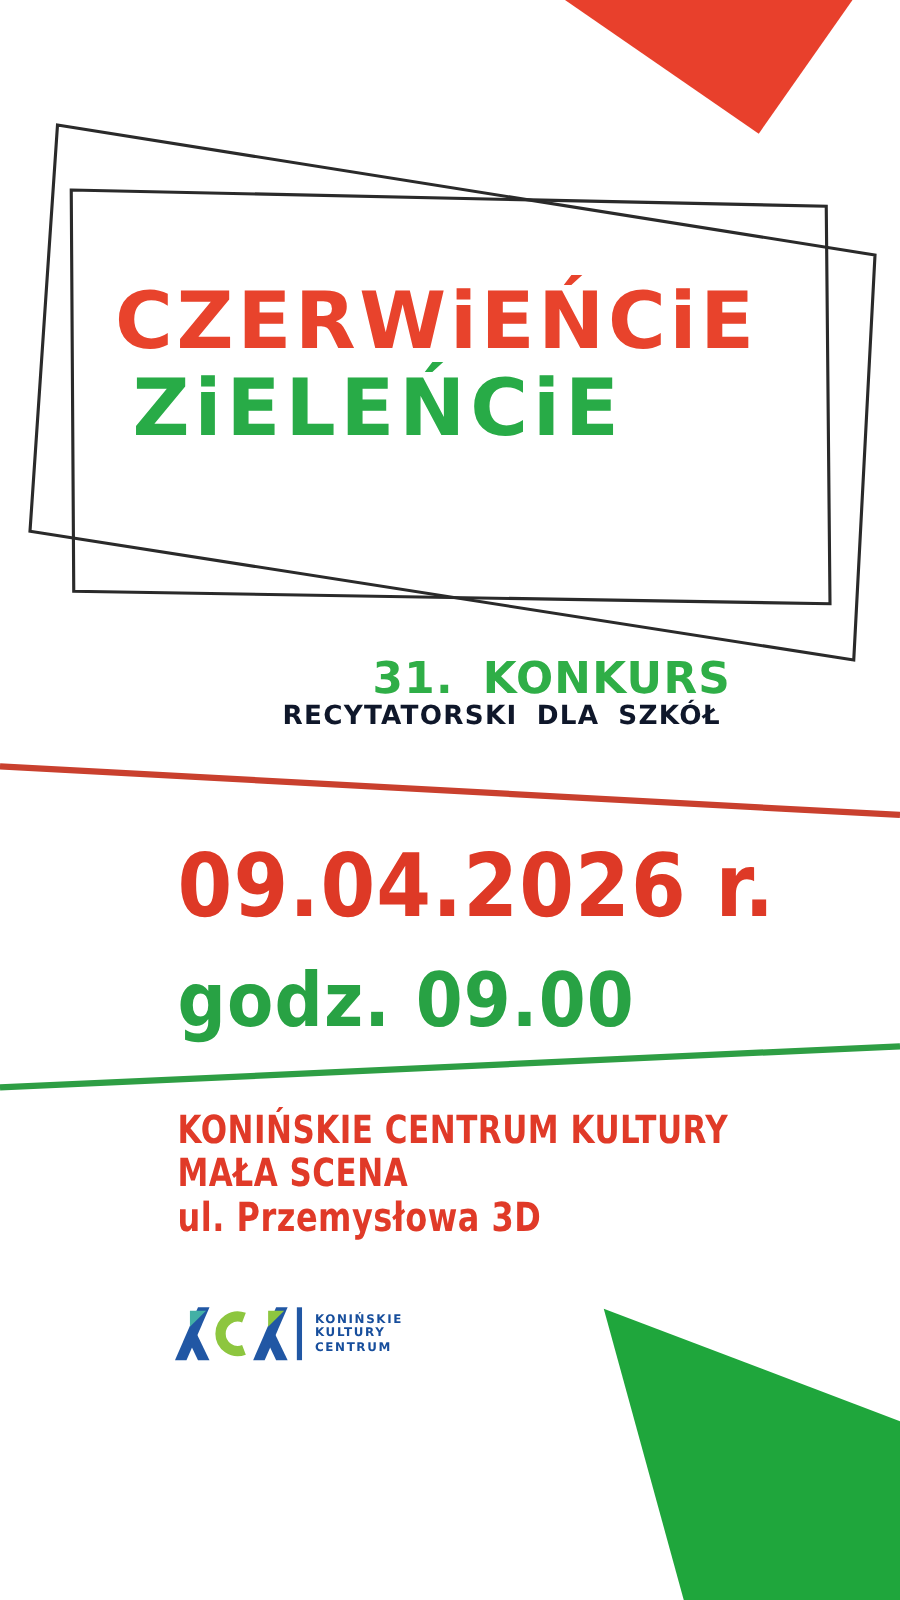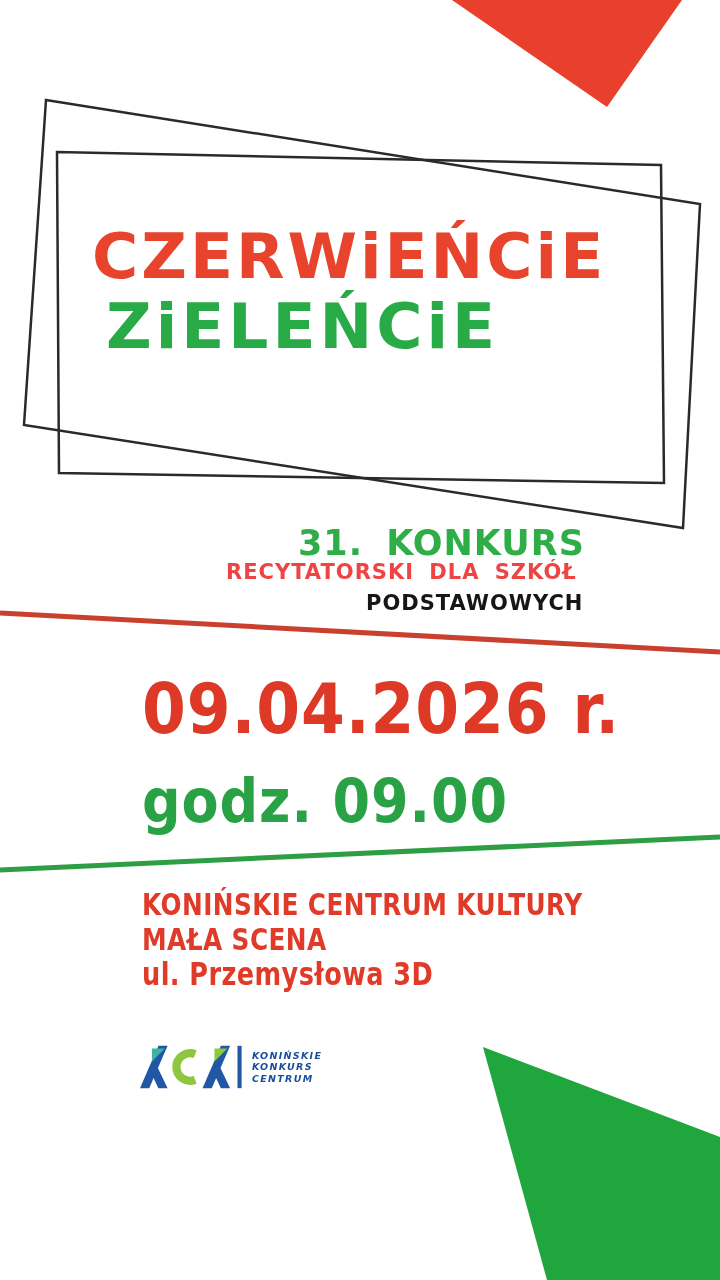--- a/index.html
+++ b/index.html
@@ -30,42 +30,41 @@
   
   .v{transform:scaleX(0.8);transform-origin:0 0;letter-spacing:0.5px;}
   .v1{left:142px;top:886px;font-size:31px;}
   .v2{left:142px;top:921px;font-size:31px;}
   .v3{left:142px;top:955px;font-size:32px;}
 
   
   .logo{position:absolute;left:140px;top:1044px;z-index:2;
         display:flex;align-items:center;gap:9px;}
   .logo-text{font-size:9.5px;font-weight:bold;letter-spacing:1.3px;
-             line-height:1.2;white-space:nowrap;font-style:italic;}
+             line-height:1.2;white-space:nowrap;}
 </style>
 </head>
 <body>
 
 <div class="poster">
 
   <svg class="layer" width="720" height="1280" viewBox="0 0 720 1280">
     <polygon points="452,0 682,0 607,107" fill="#e8402c"></polygon>
     <polygon points="46,100 700,204 683,528 24,425" fill="none" stroke-width="2.5" stroke="#2a2a2a"></polygon>
     <polygon points="57,152 661,165 664,483 59,473" fill="none" stroke-width="2.5" stroke="#2a2a2a"></polygon>
     <line x1="0" y1="613" x2="720" y2="652" stroke-width="5" stroke="#c9402e"></line>
     <line x1="0" y1="870" x2="720" y2="837" stroke-width="5" stroke="#2e9e44"></line>
     <polygon points="483,1047 720,1137 720,1280 547,1280" fill="#1fa63c"></polygon>
   </svg>
 
   <div class="abs t2" style="color: rgb(40, 171, 71);">ZiELEŃCiE</div>
   <div class="abs t1" style="color: rgb(232, 67, 44);">CZERWiEŃCiE</div>
 
   <div class="abs c1" style="color: rgb(47, 174, 71);">31. KONKURS</div>
-  <div class="abs c2" style="color: #ef4444;">RECYTATORSKI DLA SZKÓŁ</div>
-  <div class="abs c3" style="color: rgb(22, 22, 22);">PODSTAWOWYCH</div>
+  <div class="abs c2" style="color: #0f172a;">RECYTATORSKI DLA SZKÓŁ</div>
 
   <div class="abs date" style="color: rgb(222, 57, 38);">09.04.2026 r.</div>
   <div class="abs time" style="color: rgb(40, 162, 68);">godz. 09.00</div>
 
   <div class="abs v v1" style="color: rgb(224, 58, 40);">KONIŃSKIE CENTRUM KULTURY</div>
   <div class="abs v v2" style="color: rgb(224, 58, 40);">MAŁA SCENA</div>
   <div class="abs v v3" style="color: rgb(224, 58, 40);">ul. Przemysłowa 3D</div>
 
   <div class="logo">
     <svg width="103" height="46" viewBox="0 0 112 50">
@@ -77,18 +76,18 @@
       <path d="M 60,11 A 15,15 0 1 0 60,39" fill="none" stroke-width="9" stroke="#8dc63f"></path>
 
       <polygon points="88,2 98,2 78,48 68,48" fill="#2157a4"></polygon>
       <polygon points="78,27 85,21 98,48 88,48" fill="#2157a4"></polygon>
       <polygon points="81,5 95,5 81,19" fill="#8dc63f"></polygon>
 
       <rect x="106" y="2" width="4.5" height="46" fill="#2157a4"></rect>
     </svg>
     <div class="logo-text" style="color: rgb(23, 78, 156);">
       <div>KONIŃSKIE</div>
-      <div>KONKURS</div>
+      <div>KULTURY</div>
       <div>CENTRUM</div>
     </div>
   </div>
 
 </div>
 
 </body></html>

